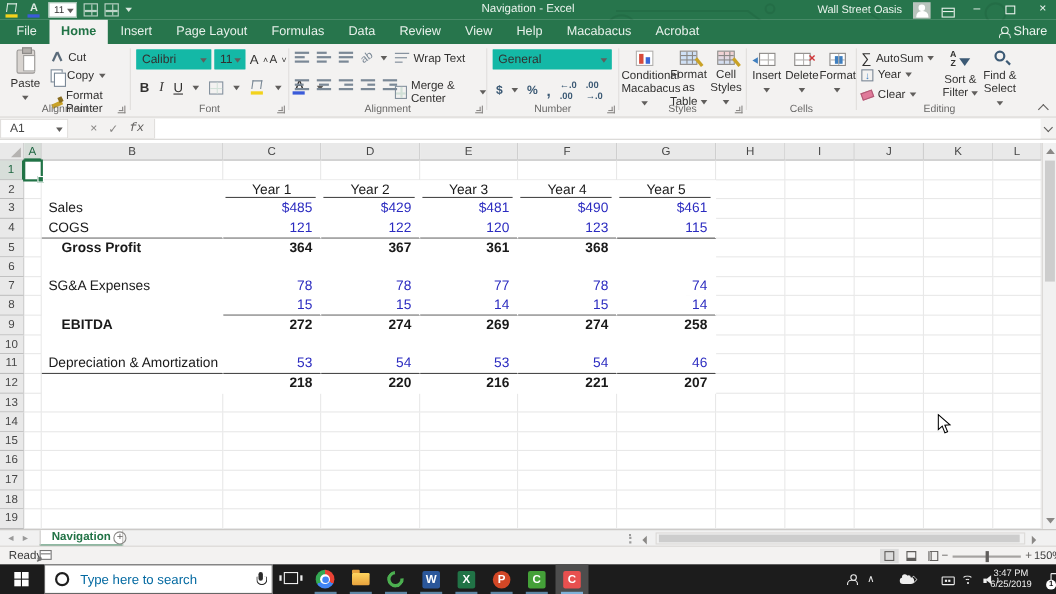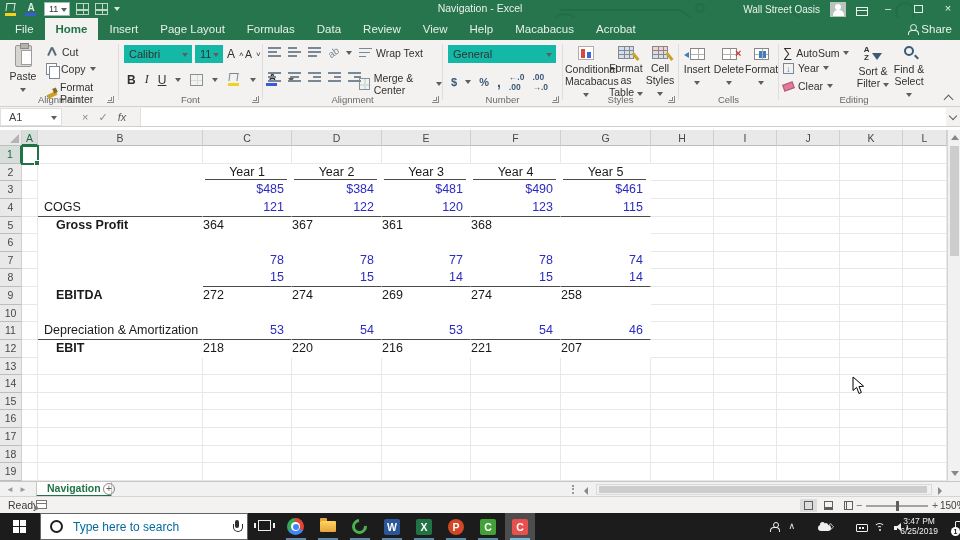--- a/index.html
+++ b/index.html
@@ -105,39 +105,39 @@
   .mag { width:10px; height:10px; border:2px solid #3c5a75; border-radius:50%; position:relative; display:inline-block; }
   .mag::after { content:''; position:absolute; left:8px; top:8px; width:5px; height:2px; background:#3c5a75; transform:rotate(45deg); }
   #ribbon-collapse { position:absolute; right:6px; bottom:4px; width:10px; height:8px; }
   #ribbon-collapse::before { content:''; position:absolute; left:1px; top:2px; width:6px; height:6px; border-left:1.5px solid #605e5c; border-top:1.5px solid #605e5c; transform:rotate(45deg); }
 
   
   #formulabar { position:absolute; left:0; top:107px; width:960px; height:20px; background:#f3f2f1; border-bottom:1px solid #d2d0ce; }
   #namebox { position:absolute; left:0; top:1px; width:62px; height:18px; background:#fff; border:1px solid #e1dfdd; font-size:11px; color:#444; line-height:17px; padding-left:8px; }
   #namebox .dd2 { position:absolute; right:4px; top:7px; }
   #fbtns { position:absolute; left:72px; top:1px; height:18px; display:flex; align-items:center; gap:10px; padding-left:10px; color:#8a8886; font-size:11px; }
-  #fx { font-style:italic; font-family:Liberation Sans, sans-serif; color:#605e5c; }
+  #fx { font-style:italic; font-family:Liberation Mono, monospace; color:#605e5c; }
   #formula-input { position:absolute; left:140px; top:1px; right:14px; height:18px; background:#fff; border-left:1px solid #e1dfdd; }
   #fb-chev { position:absolute; right:3px; top:6px; width:8px; height:6px; }
   #fb-chev::before { content:''; position:absolute; left:1px; top:0; width:5px; height:5px; border-right:1.2px solid #605e5c; border-bottom:1.2px solid #605e5c; transform:rotate(45deg); }
 
   
   #grid { position:absolute; left:0; top:130px; width:947px; height:351px; background:#fff; overflow:hidden; }
   .colh, .rowh, .corner { position:absolute; background:#e9e9e9; color:#474747; text-align:center; font-size:10.5px; border-right:1px solid #cfcfcf; border-bottom:1px solid #bdbdbd; }
   .corner { border-bottom:1px solid #bdbdbd; }
   .corner::after { content:''; position:absolute; right:2px; bottom:2px; width:0; height:0; border-left:9px solid transparent; border-bottom:9px solid #b5b3b1; }
   .selh  { background:#d7ded9; color:#1e6641; border-bottom:2px solid #217346; }
   .selh2 { background:#d7ded9; color:#1e6641; border-right:2px solid #217346; }
   .cell { position:absolute; border-right:1px solid #e8e8e8; border-bottom:1px solid #e8e8e8; font-size:12.5px; color:#1a1a1a; white-space:nowrap; }
   .wf { background:#fff; border-right-color:#fff; border-bottom-color:#fff; }
   .hb { border-bottom:1px solid #4a4a4a !important; }
   .s-label  { padding-left:6px; }
   .s-labelb { padding-left:18px; font-weight:bold; }
   .s-input  { color:#2b2bc0; text-align:right; padding-right:7px; }
-  .s-total  { font-weight:normal; padding-right:7px; }
+  .s-total  { font-weight:bold; text-align:right; padding-right:7px; }
   .s-year   { text-align:center; }
   .s-year::after { content:''; position:absolute; left:2px; right:4px; bottom:0; height:0; border-bottom:1.4px solid #4a4a4a; }
   #selbox { position:absolute; border:2px solid #217346; background:transparent; }
   #selbox::after { content:''; position:absolute; right:-3px; bottom:-3px; width:4px; height:4px; background:#217346; border:1px solid #fff; }
 
   
   #vscroll { position:absolute; left:947px; top:130px; width:13px; height:351px; background:#f1f1f1; border-left:1px solid #d6d4d2; }
   .varrow { position:absolute; left:3px; width:0; height:0; border-left:4px solid transparent; border-right:4px solid transparent; }
   #vthumb { position:absolute; left:2px; top:16px; width:9px; height:110px; background:#cdcdcd; }
   #tabbar { position:absolute; left:0; top:481px; width:960px; height:15px; background:#f1f1f1; border-top:1px solid #c8c6c4; }
@@ -534,22 +534,23 @@
       <div class="cell wf s-year" style="left: 382px; top: 33.63px; width: 89px; height: 17.63px; line-height: 17.63px; position: absolute;">Year 3</div>
       <div class="cell wf s-year" style="left: 471px; top: 33.63px; width: 90px; height: 17.63px; line-height: 17.63px; position: absolute;">Year 4</div>
       <div class="cell wf s-year" style="left: 561px; top: 33.63px; width: 90px; height: 17.63px; line-height: 17.63px; position: absolute;">Year 5</div>
       <div class="cell" style="left: 651px; top: 33.63px; width: 63px; height: 17.63px; line-height: 17.63px; position: absolute;"></div>
       <div class="cell" style="left: 714px; top: 33.63px; width: 63px; height: 17.63px; line-height: 17.63px; position: absolute;"></div>
       <div class="cell" style="left: 777px; top: 33.63px; width: 63px; height: 17.63px; line-height: 17.63px; position: absolute;"></div>
       <div class="cell" style="left: 840px; top: 33.63px; width: 63px; height: 17.63px; line-height: 17.63px; position: absolute;"></div>
       <div class="cell" style="left: 903px; top: 33.63px; width: 44px; height: 17.63px; line-height: 17.63px; position: absolute;"></div>
       <div class="rowh" style="left: 0px; top: 51.26px; width: 22px; height: 17.63px; line-height: 17.63px; position: absolute;">3</div>
       <div class="cell" style="left: 22px; top: 51.26px; width: 16px; height: 17.63px; line-height: 17.63px; position: absolute;"></div>
+      <div class="cell wf s-label" style="left: 38px; top: 51.26px; width: 165px; height: 17.63px; line-height: 17.63px; position: absolute;">Sales</div>
       <div class="cell wf s-input" style="left: 203px; top: 51.26px; width: 89px; height: 17.63px; line-height: 17.63px; position: absolute;">$485</div>
-      <div class="cell wf s-input" style="left: 292px; top: 51.26px; width: 90px; height: 17.63px; line-height: 17.63px; position: absolute;">$384</div>
+      <div class="cell wf s-input" style="left: 292px; top: 51.26px; width: 90px; height: 17.63px; line-height: 17.63px; position: absolute;">$429</div>
       <div class="cell wf s-input" style="left: 382px; top: 51.26px; width: 89px; height: 17.63px; line-height: 17.63px; position: absolute;">$481</div>
       <div class="cell wf s-input" style="left: 471px; top: 51.26px; width: 90px; height: 17.63px; line-height: 17.63px; position: absolute;">$490</div>
       <div class="cell wf s-input" style="left: 561px; top: 51.26px; width: 90px; height: 17.63px; line-height: 17.63px; position: absolute;">$461</div>
       <div class="cell" style="left: 651px; top: 51.26px; width: 63px; height: 17.63px; line-height: 17.63px; position: absolute;"></div>
       <div class="cell" style="left: 714px; top: 51.26px; width: 63px; height: 17.63px; line-height: 17.63px; position: absolute;"></div>
       <div class="cell" style="left: 777px; top: 51.26px; width: 63px; height: 17.63px; line-height: 17.63px; position: absolute;"></div>
       <div class="cell" style="left: 840px; top: 51.26px; width: 63px; height: 17.63px; line-height: 17.63px; position: absolute;"></div>
       <div class="cell" style="left: 903px; top: 51.26px; width: 44px; height: 17.63px; line-height: 17.63px; position: absolute;"></div>
       <div class="rowh" style="left: 0px; top: 68.89px; width: 22px; height: 17.63px; line-height: 17.63px; position: absolute;">4</div>
       <div class="cell" style="left: 22px; top: 68.89px; width: 16px; height: 17.63px; line-height: 17.63px; position: absolute;"></div>
@@ -585,20 +586,21 @@
       <div class="cell wf" style="left: 382px; top: 104.15px; width: 89px; height: 17.63px; line-height: 17.63px; position: absolute;"></div>
       <div class="cell wf" style="left: 471px; top: 104.15px; width: 90px; height: 17.63px; line-height: 17.63px; position: absolute;"></div>
       <div class="cell wf" style="left: 561px; top: 104.15px; width: 90px; height: 17.63px; line-height: 17.63px; position: absolute;"></div>
       <div class="cell" style="left: 651px; top: 104.15px; width: 63px; height: 17.63px; line-height: 17.63px; position: absolute;"></div>
       <div class="cell" style="left: 714px; top: 104.15px; width: 63px; height: 17.63px; line-height: 17.63px; position: absolute;"></div>
       <div class="cell" style="left: 777px; top: 104.15px; width: 63px; height: 17.63px; line-height: 17.63px; position: absolute;"></div>
       <div class="cell" style="left: 840px; top: 104.15px; width: 63px; height: 17.63px; line-height: 17.63px; position: absolute;"></div>
       <div class="cell" style="left: 903px; top: 104.15px; width: 44px; height: 17.63px; line-height: 17.63px; position: absolute;"></div>
       <div class="rowh" style="left: 0px; top: 121.78px; width: 22px; height: 17.63px; line-height: 17.63px; position: absolute;">7</div>
       <div class="cell" style="left: 22px; top: 121.78px; width: 16px; height: 17.63px; line-height: 17.63px; position: absolute;"></div>
+      <div class="cell wf s-label" style="left: 38px; top: 121.78px; width: 165px; height: 17.63px; line-height: 17.63px; position: absolute;">SG&amp;A Expenses</div>
       <div class="cell wf s-input" style="left: 203px; top: 121.78px; width: 89px; height: 17.63px; line-height: 17.63px; position: absolute;">78</div>
       <div class="cell wf s-input" style="left: 292px; top: 121.78px; width: 90px; height: 17.63px; line-height: 17.63px; position: absolute;">78</div>
       <div class="cell wf s-input" style="left: 382px; top: 121.78px; width: 89px; height: 17.63px; line-height: 17.63px; position: absolute;">77</div>
       <div class="cell wf s-input" style="left: 471px; top: 121.78px; width: 90px; height: 17.63px; line-height: 17.63px; position: absolute;">78</div>
       <div class="cell wf s-input" style="left: 561px; top: 121.78px; width: 90px; height: 17.63px; line-height: 17.63px; position: absolute;">74</div>
       <div class="cell" style="left: 651px; top: 121.78px; width: 63px; height: 17.63px; line-height: 17.63px; position: absolute;"></div>
       <div class="cell" style="left: 714px; top: 121.78px; width: 63px; height: 17.63px; line-height: 17.63px; position: absolute;"></div>
       <div class="cell" style="left: 777px; top: 121.78px; width: 63px; height: 17.63px; line-height: 17.63px; position: absolute;"></div>
       <div class="cell" style="left: 840px; top: 121.78px; width: 63px; height: 17.63px; line-height: 17.63px; position: absolute;"></div>
       <div class="cell" style="left: 903px; top: 121.78px; width: 44px; height: 17.63px; line-height: 17.63px; position: absolute;"></div>
@@ -648,21 +650,20 @@
       <div class="cell wf hb s-input" style="left: 382px; top: 192.3px; width: 89px; height: 17.63px; line-height: 17.63px; position: absolute;">53</div>
       <div class="cell wf hb s-input" style="left: 471px; top: 192.3px; width: 90px; height: 17.63px; line-height: 17.63px; position: absolute;">54</div>
       <div class="cell wf hb s-input" style="left: 561px; top: 192.3px; width: 90px; height: 17.63px; line-height: 17.63px; position: absolute;">46</div>
       <div class="cell" style="left: 651px; top: 192.3px; width: 63px; height: 17.63px; line-height: 17.63px; position: absolute;"></div>
       <div class="cell" style="left: 714px; top: 192.3px; width: 63px; height: 17.63px; line-height: 17.63px; position: absolute;"></div>
       <div class="cell" style="left: 777px; top: 192.3px; width: 63px; height: 17.63px; line-height: 17.63px; position: absolute;"></div>
       <div class="cell" style="left: 840px; top: 192.3px; width: 63px; height: 17.63px; line-height: 17.63px; position: absolute;"></div>
       <div class="cell" style="left: 903px; top: 192.3px; width: 44px; height: 17.63px; line-height: 17.63px; position: absolute;"></div>
       <div class="rowh" style="left: 0px; top: 209.93px; width: 22px; height: 17.63px; line-height: 17.63px; position: absolute;">12</div>
       <div class="cell" style="left: 22px; top: 209.93px; width: 16px; height: 17.63px; line-height: 17.63px; position: absolute;"></div>
-      <div class="cell wf s-labelb" style="left: 38px; top: 209.93px; width: 165px; height: 17.63px; line-height: 17.63px; position: absolute;">EBIT</div>
       <div class="cell wf s-total" style="left: 203px; top: 209.93px; width: 89px; height: 17.63px; line-height: 17.63px; position: absolute;">218</div>
       <div class="cell wf s-total" style="left: 292px; top: 209.93px; width: 90px; height: 17.63px; line-height: 17.63px; position: absolute;">220</div>
       <div class="cell wf s-total" style="left: 382px; top: 209.93px; width: 89px; height: 17.63px; line-height: 17.63px; position: absolute;">216</div>
       <div class="cell wf s-total" style="left: 471px; top: 209.93px; width: 90px; height: 17.63px; line-height: 17.63px; position: absolute;">221</div>
       <div class="cell wf s-total" style="left: 561px; top: 209.93px; width: 90px; height: 17.63px; line-height: 17.63px; position: absolute;">207</div>
       <div class="cell" style="left: 651px; top: 209.93px; width: 63px; height: 17.63px; line-height: 17.63px; position: absolute;"></div>
       <div class="cell" style="left: 714px; top: 209.93px; width: 63px; height: 17.63px; line-height: 17.63px; position: absolute;"></div>
       <div class="cell" style="left: 777px; top: 209.93px; width: 63px; height: 17.63px; line-height: 17.63px; position: absolute;"></div>
       <div class="cell" style="left: 840px; top: 209.93px; width: 63px; height: 17.63px; line-height: 17.63px; position: absolute;"></div>
       <div class="cell" style="left: 903px; top: 209.93px; width: 44px; height: 17.63px; line-height: 17.63px; position: absolute;"></div>

